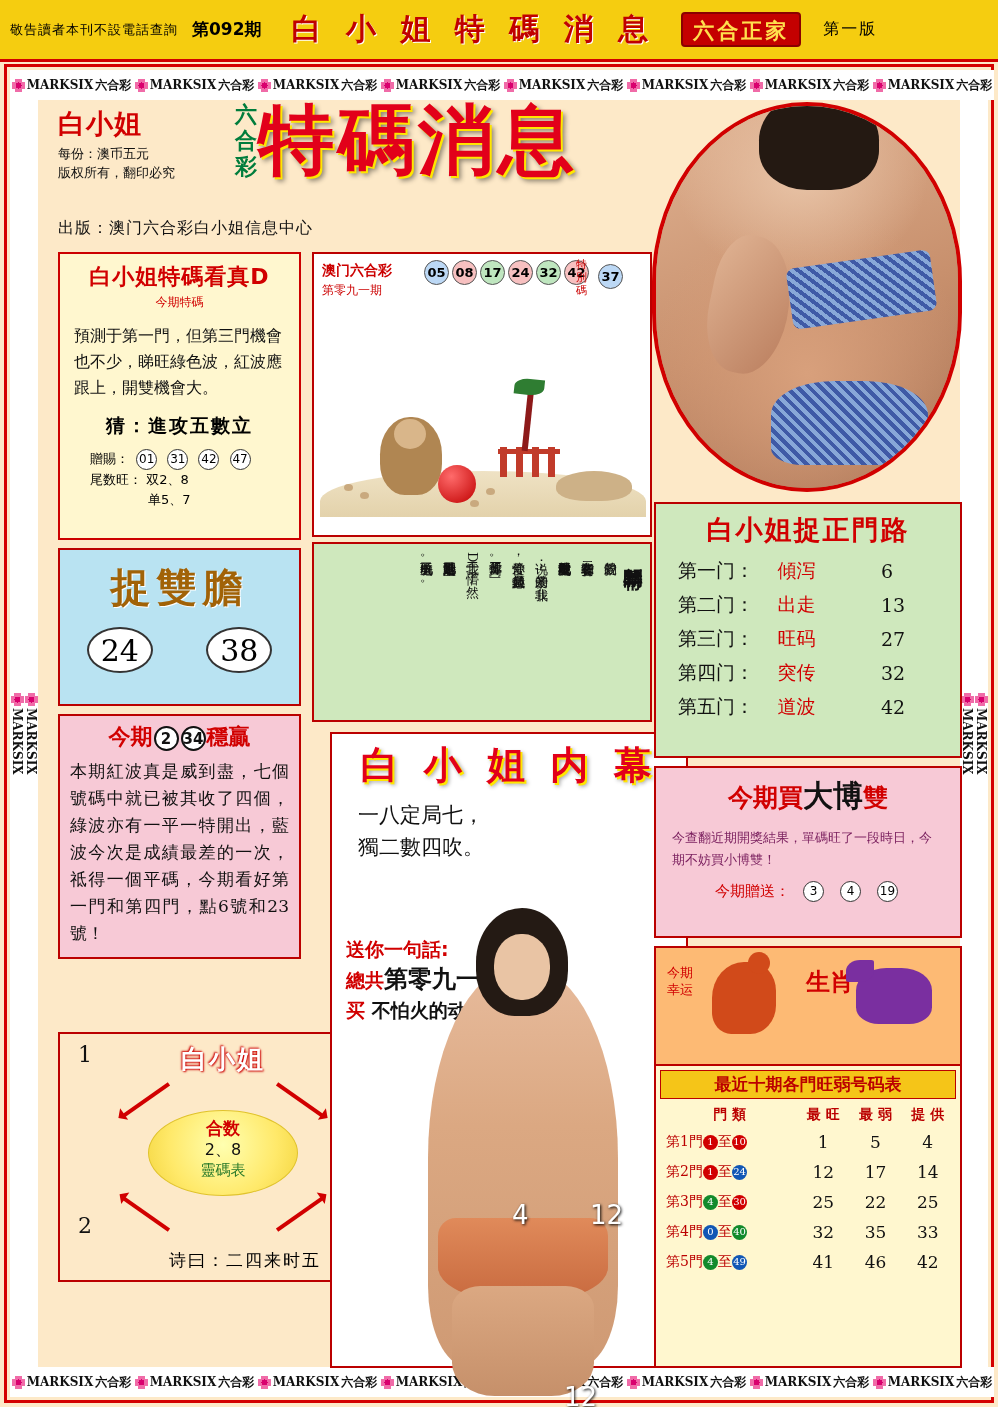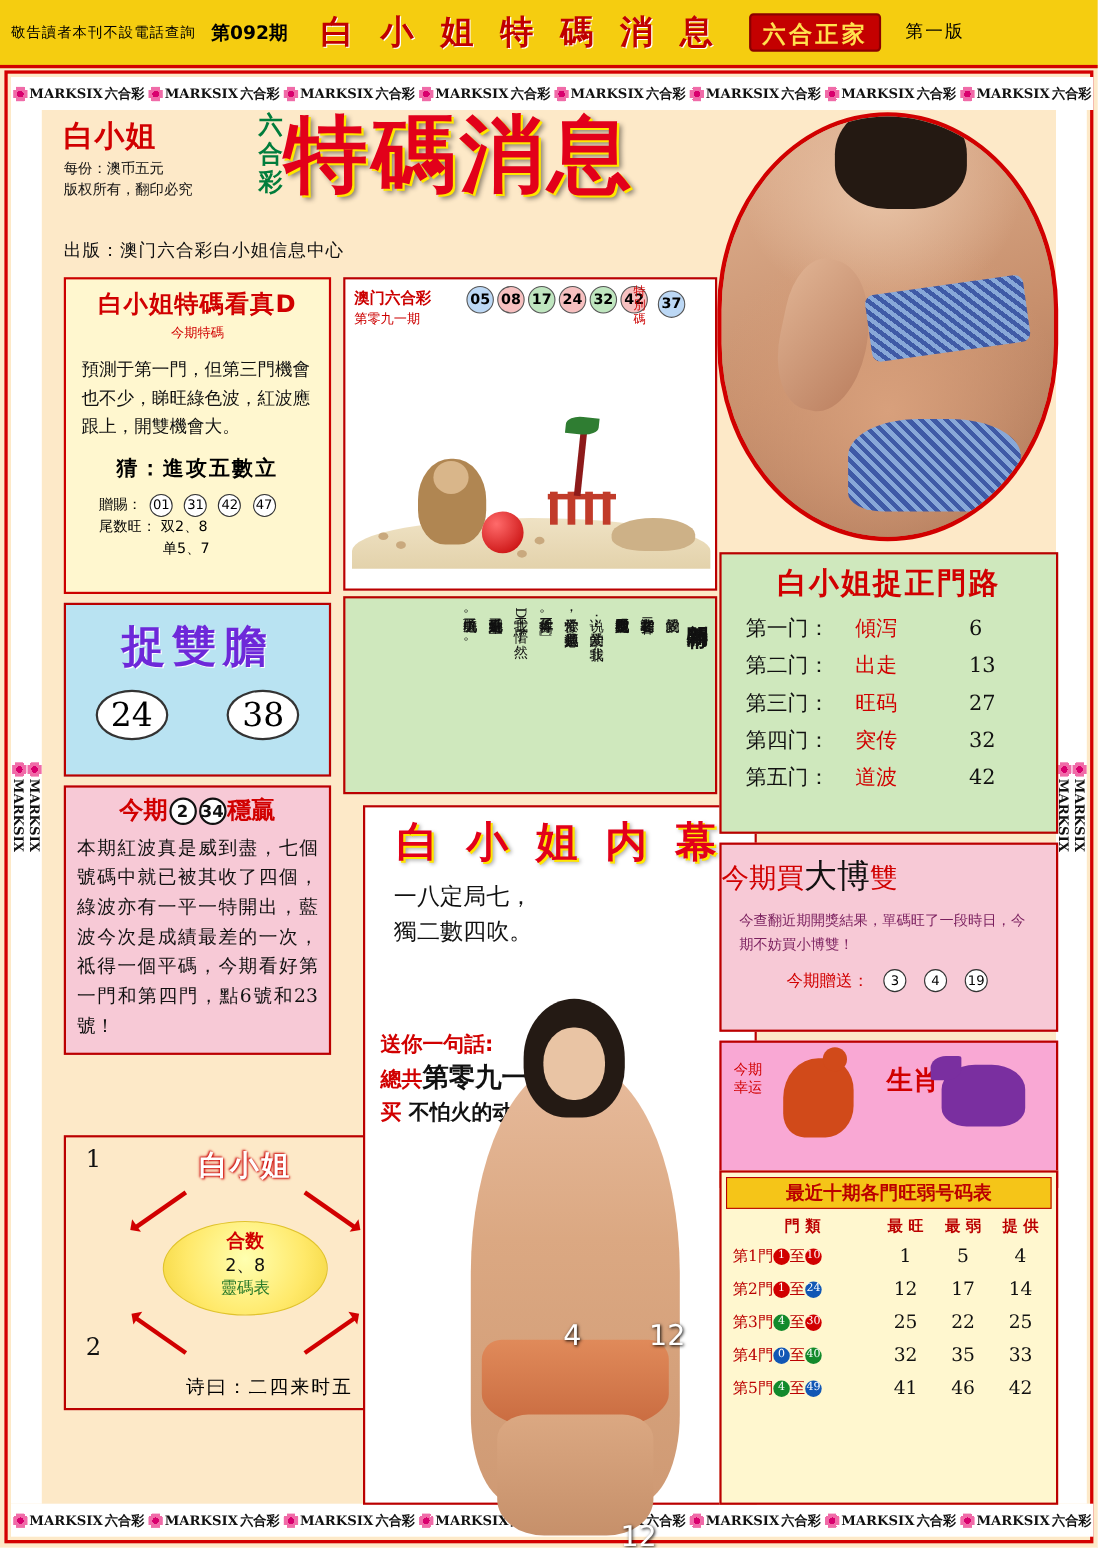--- a/index.html
+++ b/index.html
@@ -238,21 +238,21 @@
                background:#2f7d32; border-radius:50% 0 50% 0; }
   .pic-rock { position: absolute; left: 236px; bottom: 30px; width: 76px; height: 30px;
               background: #cdb187; border-radius: 50% 50% 40% 40%; }
   .pic-stone { position: absolute; width: 9px; height: 7px; background: #c9a97e; border-radius: 50%; }
 
   
   .p-zhuo {
     left: 18px; top: 446px; width: 243px; height: 158px;
     background: #b9e3f2; border-color: #b00;
   }
-  .p-zhuo .tt { text-align: center; font-size: 40px; font-weight: bold; color: #6d28d9;
+  .p-zhuo .tt { text-align: center; font-size: 40px; font-weight: bold; color: #a16207;
                 letter-spacing: 6px; margin-top: 10px;
                 font-family: "DejaVu Serif", serif; text-shadow: 1px 1px 0 #fff; }
   .p-zhuo .nums { display: flex; justify-content: space-around; margin-top: 12px; }
   .bignum {
     width: 66px; height: 46px; line-height: 44px; border: 2px solid #333;
     border-radius: 50%; background: #fff; text-align: center;
     font-size: 30px; font-family: "DejaVu Serif", serif;
   }
 
   
@@ -377,31 +377,31 @@
   .p-menlu td { font-size: 19px; padding: 4px 0; color: #111; }
   .p-menlu td.k { padding-left: 22px; width: 40%; margin-top: 37px; }
   .p-menlu td.v { color: #d10000; width: 34%; text-align: left; }
   .p-menlu td.n { color: #111; text-align: left; width: 26%; }
 
   
   .p-bo {
     right: 2px; top: 664px; width: 308px; height: 172px;
     background: #f7c9d6; border-color: #b00;
   }
-  .p-bo .tt { margin-top: 8px; font-size: 25px; font-weight: normal; color: #d10000; }
+  .p-bo .tt { text-align: center; margin-top: 8px; font-size: 25px; font-weight: bold; color: #d10000; }
   .p-bo .tt .blk { color: #111; font-size: 30px; }
   .p-bo .txt { margin: 10px 16px 0; font-size: 13px; line-height: 22px; color: #7a1f5e;
                font-family: "DejaVu Serif", serif; }
   .p-bo .srow { display: flex; align-items: center; justify-content: center; gap: 10px; margin-top: 10px; }
   .p-bo .srow .lab { font-size: 15px; color: #d10000; }
 
   
   .p-sx {
     right: 2px; top: 844px; width: 308px; height: 134px;
-    background: #f9a8d4; border-color: #b00;
+    background: #fdba74; border-color: #b00;
   }
   .p-sx .left { position: absolute; left: 10px; top: 16px; width: 28px; font-size: 13px;
                 color: #d10000; line-height: 17px; text-align: center; }
   .p-sx .rooster {
     position: absolute; left: 56px; top: 14px; width: 64px; height: 72px;
     background: #d14a1a; border-radius: 50% 40% 40% 30%;
   }
   .p-sx .rooster:after { content:""; position:absolute; left:36px; top:-10px; width:22px;height:22px;
                 background:#d14a1a; border-radius:50%; }
   .p-sx .lbl { position: absolute; left: 150px; top: 18px; font-size: 24px; font-weight: bold; color: #d10000; }

